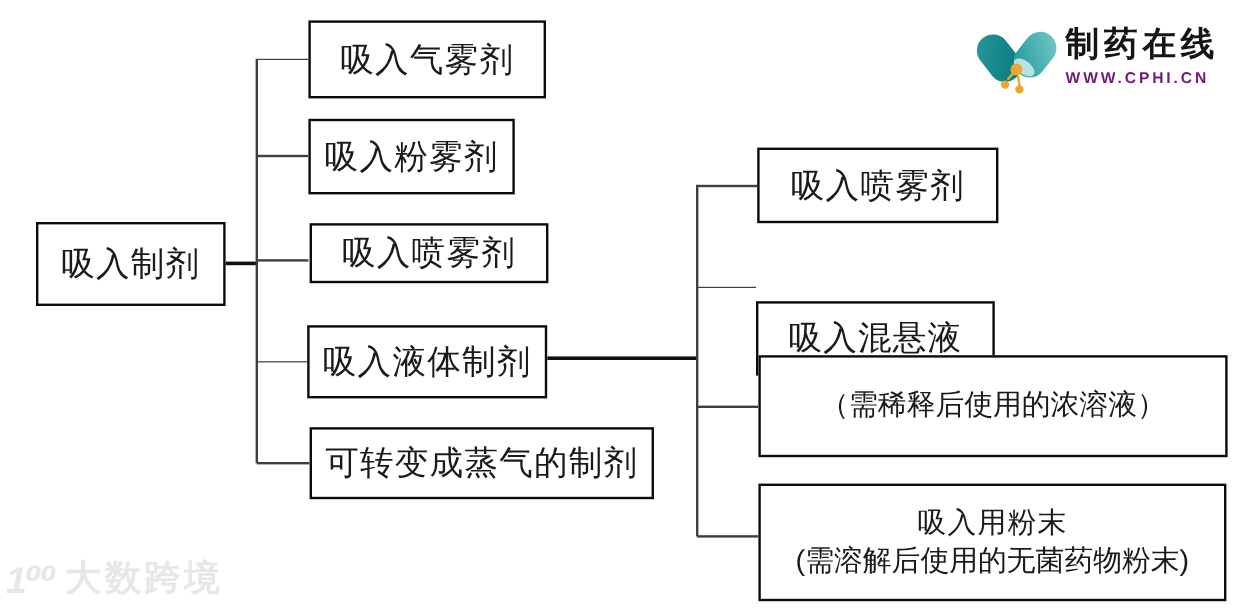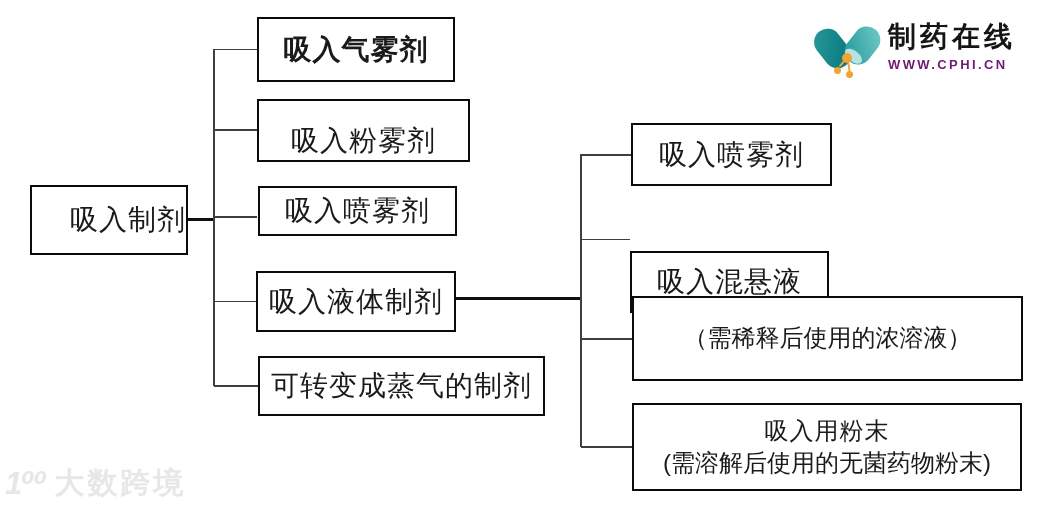--- a/index.html
+++ b/index.html
@@ -10,30 +10,30 @@
   
   .node {
     position:absolute; border:2.5px solid #0b0b0b; background:#ffffff;
     display:flex; flex-direction:column; align-items:center; justify-content:center;
     color:#1a1a1a; text-align:center; line-height:1.35;
   }
   .node .lbl  { font-size:28px; letter-spacing:1px; white-space:nowrap; }
   .node.small .lbl { font-size:24px; }
   .node .sub  { font-size:24px; white-space:nowrap; }
 
-  #n-root { left:30px;  top:185px; width:158px; height:70px;align-items:flex-end; }
-  #n-l1   { left:257px; top:17px;  width:198px; height:65px;font-weight:bold; }
-  #n-l2   { left:257px; top:99px;  width:213px; height:63px;justify-content:flex-end; }
+  #n-root { left:30px;  top:185px; width:158px; height:70px; }
+  #n-l1   { left:257px; top:17px;  width:198px; height:65px; }
+  #n-l2   { left:257px; top:99px;  width:172px; height:63px; }
   #n-l3   { left:258px; top:186px; width:199px; height:50px; }
   #n-l4   { left:256px; top:271px; width:200px; height:61px; }
   #n-l5   { left:258px; top:356px; width:287px; height:60px; }
   #n-r1   { left:631px; top:123px; width:201px; height:63px; }
   #n-r2   { left:630px; top:208px; width:199px; height:62px;margin-top:43px; }
   #n-r3   { left:632px; top:296px; width:391px; height:85px; }
-  #n-r4   { left:632px; top:403px; width:390px; height:88px; }
+  #n-r4   { left:632px; top:403px; width:390px; height:98px; }
 
   
   .line { position:absolute; background:#3f3f3f; }
   .line.thick { background:#101010; }
   #feeder1 { left:186px; top:218px; width:28px;  height:3px; }
   #trunk1  { left:213px; top:49px;  width:1.6px; height:337px; }
   #c11 { left:214px; top:48.5px;  width:43px; height:1.6px; }
   #c12 { left:214px; top:129px;   width:43px; height:1.6px; }
   #c13 { left:214px; top:216px;   width:43px; height:1.6px; }
   #c14 { left:214px; top:300.5px; width:42px; height:1.6px; }

